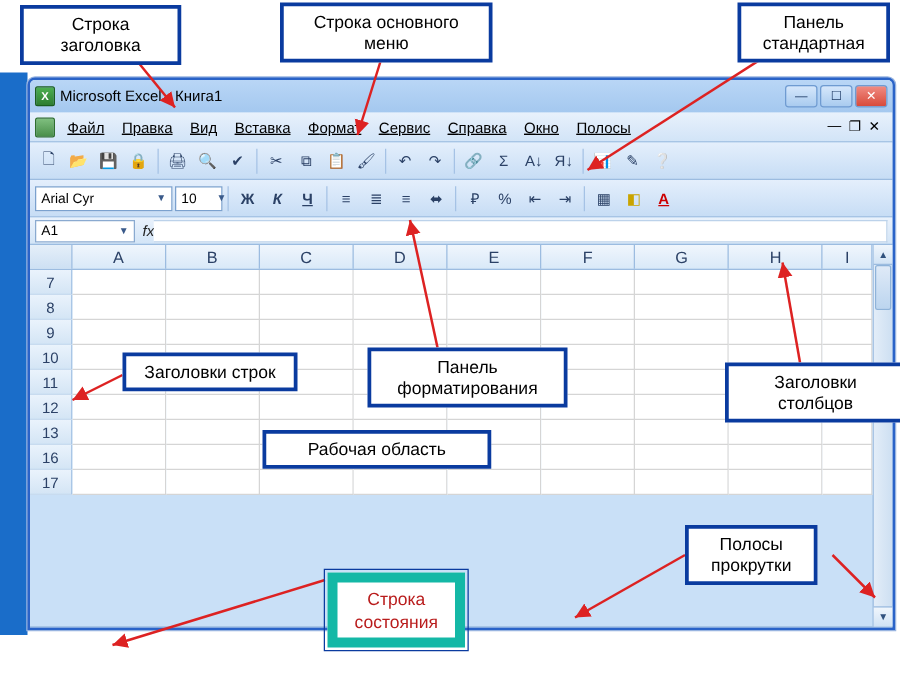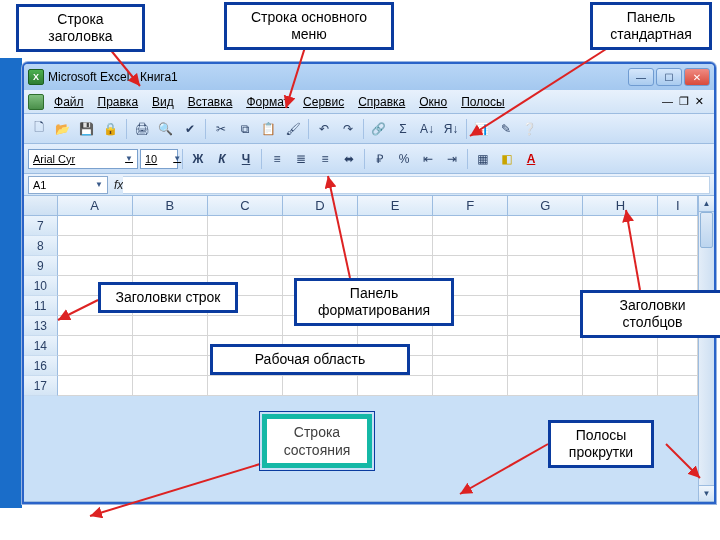--- a/index.html
+++ b/index.html
@@ -19,30 +19,31 @@
     background: #fff;
     padding: 4px 10px;
     text-align: center;
     font-size: 14px;
     line-height: 1.2;
     color: #000;
     z-index: 50;
   }
   .callout-border2 {
     position: absolute;
-    border: 5px solid #14b8a6;
+    border: 8px solid #14b8a6;
     outline: 1px solid #0a3b9f;
     outline-offset: 2px;
     background: #fff;
     padding: 4px 10px;
     text-align: center;
     font-size: 14px;
     line-height: 1.3;
-    color: #404040;
+    color: #b91c1c;
     z-index: 50;
+    margin-top: 44px;
   }
   svg.arrows {
     position: absolute;
     left: 0; top: 0;
     width: 720px;
     height: 540px;
     z-index: 40;
     pointer-events: none;
   }
   
@@ -132,21 +133,21 @@
     border-radius: 3px;
     display: flex; align-items: center; justify-content: center;
     font-size: 12px;
     color: #2b4166;
     background: transparent;
   }
   .sep { width: 1px; height: 20px; background: #a5c2e5; margin: 0 2px; }
   .font-box {
     height: 20px; border: 1px solid #7ba1ce; background: #fff;
     font-size: 11px; display: flex; align-items: center;
-    padding: 0 4px; gap: 16px; text-decoration: underline;
+    padding: 0 4px; gap: 16px;
   }
   .font-box.name { width: 110px; }
   .font-box.size { width: 38px; }
   .dd-arrow { margin-left: auto; font-size: 8px; color: #3a5a8a; }
   .fmt-btn { font-weight: bold; font-style: normal; }
   
   .formula-bar {
     height: 22px;
     background: linear-gradient(#eaf2fc,#d3e5f7);
     display: flex;
@@ -256,21 +257,21 @@
 <div class="callout" style="left:16px; top:4px; width:129px">Строка заголовка</div>
 <div class="callout" style="left:224px; top:2px; width:170px; white-space:pre-line">Строка основного
 меню</div>
 <div class="callout" style="left:590px; top:2px; width:122px; white-space:pre-line">Панель
 стандартная</div>
 <div class="callout" style="left:98px; top:282px; width:140px">Заголовки строк</div>
 <div class="callout" style="left:294px; top:278px; width:160px; white-space:pre-line">Панель
 форматирования</div>
 <div class="callout" style="left:580px; top:290px; width:145px; white-space:pre-line">Заголовки
 столбцов</div>
-<div class="callout" style="left:210px; top:344px; width:200px">Рабочая область</div>
+<div class="callout" style="left:210px; top:344px; width:183px">Рабочая область</div>
 <div class="callout-border2" style="left:262px; top:414px; width:110px; white-space:pre-line">Строка
 состояния</div>
 <div class="callout" style="left:548px; top:420px; width:106px; white-space:pre-line">Полосы
 прокрутки</div>
 
 <svg class="arrows">
   <defs>
     <marker id="ah" markerWidth="8" markerHeight="8" refX="6" refY="3" orient="auto">
       <path d="M0,0 L6,3 L0,6 Z" fill="#d22"></path>
     </marker>
@@ -453,33 +454,33 @@
             <div class="cell"></div>
             <div class="cell"></div>
             <div class="cell"></div>
             <div class="cell"></div>
             <div class="cell"></div>
             <div class="cell"></div>
             <div class="cell"></div>
             <div class="cell" style="width: 40px;"></div>
           </div>
           <div class="row">
+            <div class="row-head">12</div>
+            <div class="cell"></div>
+            <div class="cell"></div>
+            <div class="cell"></div>
+            <div class="cell"></div>
+            <div class="cell"></div>
+            <div class="cell"></div>
+            <div class="cell"></div>
+            <div class="cell"></div>
+            <div class="cell" style="width: 40px;"></div>
+          </div>
+          <div class="row">
             <div class="row-head">13</div>
-            <div class="cell"></div>
-            <div class="cell"></div>
-            <div class="cell"></div>
-            <div class="cell"></div>
-            <div class="cell"></div>
-            <div class="cell"></div>
-            <div class="cell"></div>
-            <div class="cell"></div>
-            <div class="cell" style="width: 40px;"></div>
-          </div>
-          <div class="row">
-            <div class="row-head">14</div>
             <div class="cell"></div>
             <div class="cell"></div>
             <div class="cell"></div>
             <div class="cell"></div>
             <div class="cell"></div>
             <div class="cell"></div>
             <div class="cell"></div>
             <div class="cell"></div>
             <div class="cell" style="width: 40px;"></div>
           </div>

